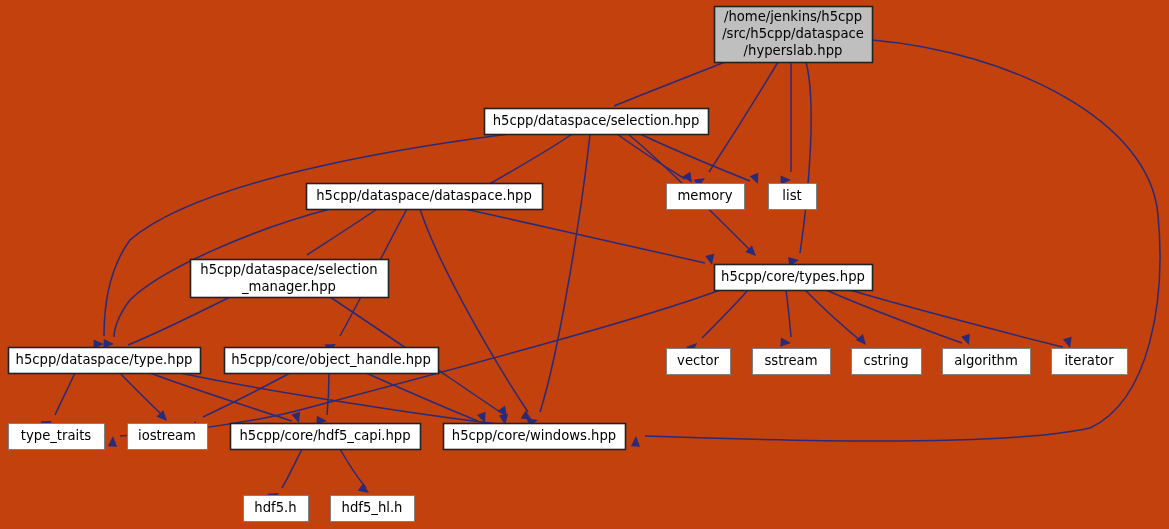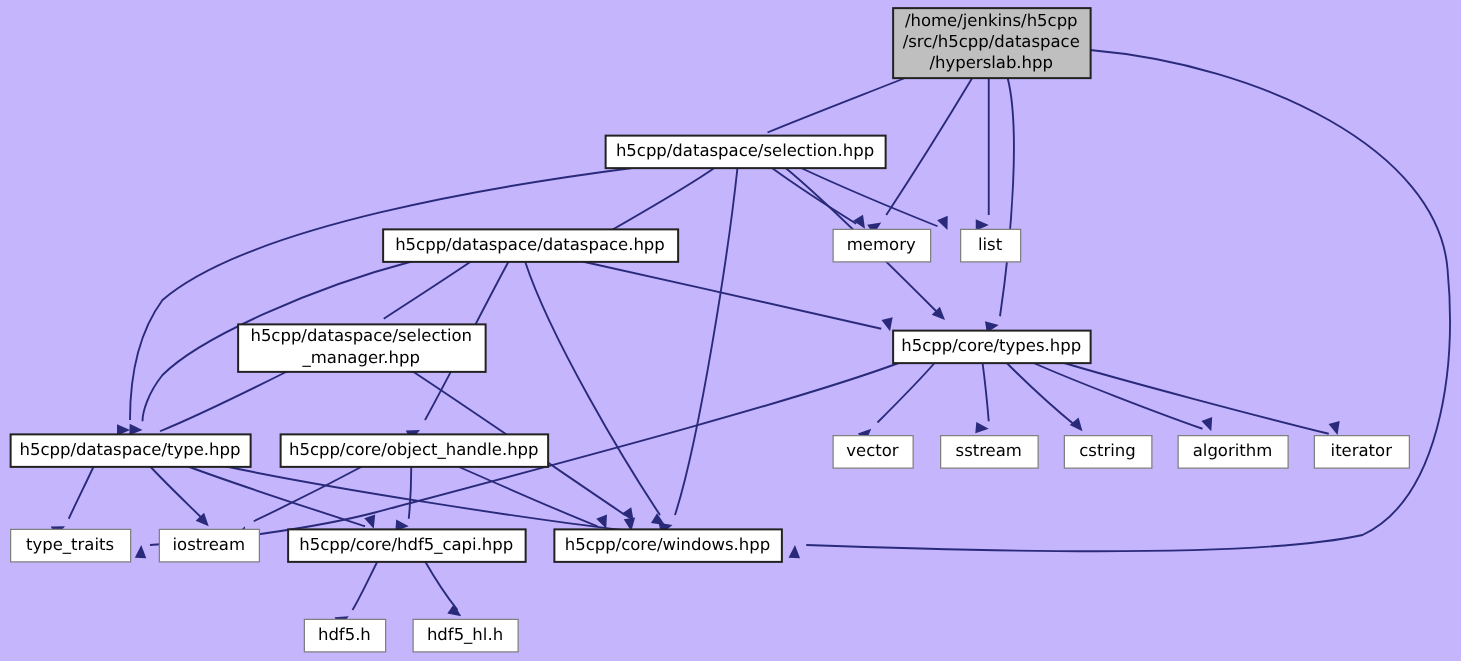--- a/index.html
+++ b/index.html
@@ -4,21 +4,21 @@
 <style>
   html, body {
     margin: 0;
     padding: 0;
     background: #ffffff;
   }
   #graph-root {
     position: relative;
     width: 1169px;
     height: 529px;
-    background: #c4b5fd;
+    background: #c2410c;
     font-family: "DejaVu Sans", "Liberation Sans", sans-serif;
     overflow: hidden;
   }
   svg#dep-graph {
     display: block;
     width: 1169px;
     height: 529px;
   }
   .node-box {
     fill: #ffffff;

